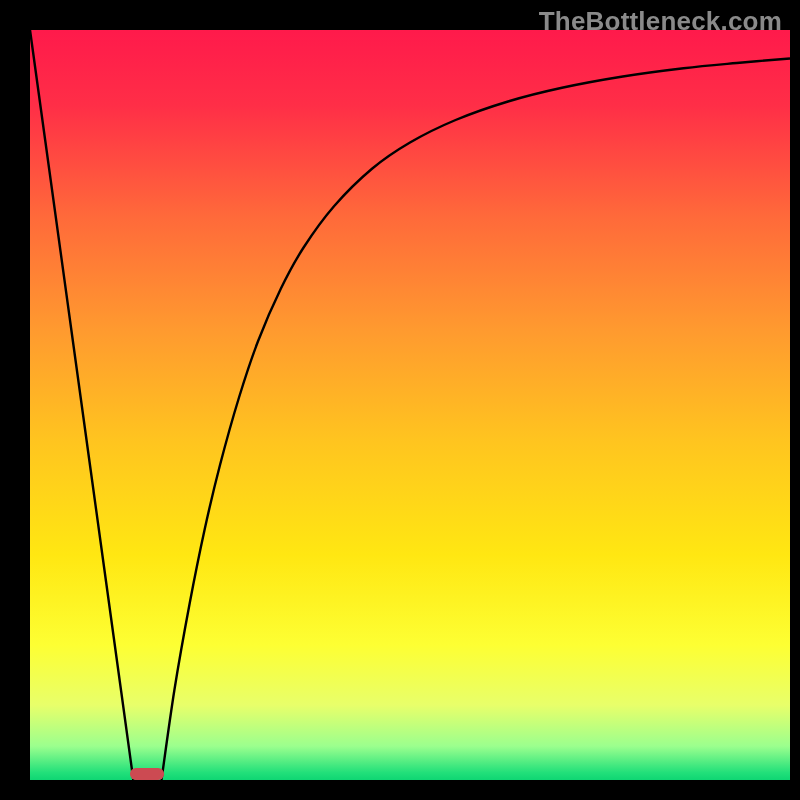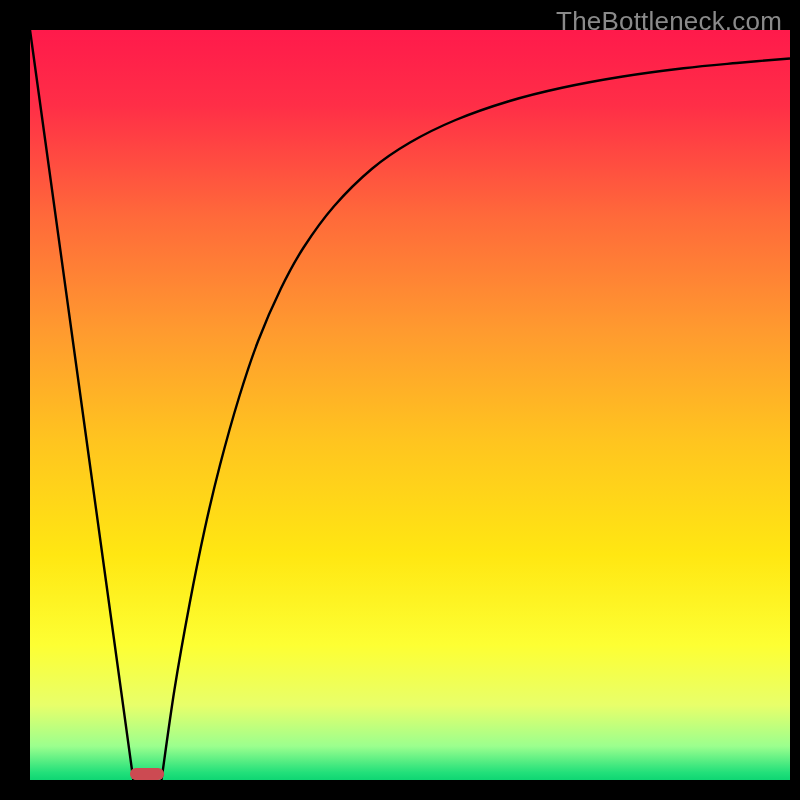--- a/index.html
+++ b/index.html
@@ -14,21 +14,21 @@
     width: 800px;
     height: 800px;
     background: #000;
   }
   .watermark {
     position: absolute;
     top: 6px;
     right: 18px;
     font-family: Arial, Helvetica, sans-serif;
     font-size: 26px;
-    font-weight: 400;
+    font-weight: 700;
     color: #8a8a8a;
     z-index: 10;
     letter-spacing: 0.2px;
   }
   svg.plot {
     position: absolute;
     top: 0;
     left: 0;
     width: 800px;
     height: 800px;

